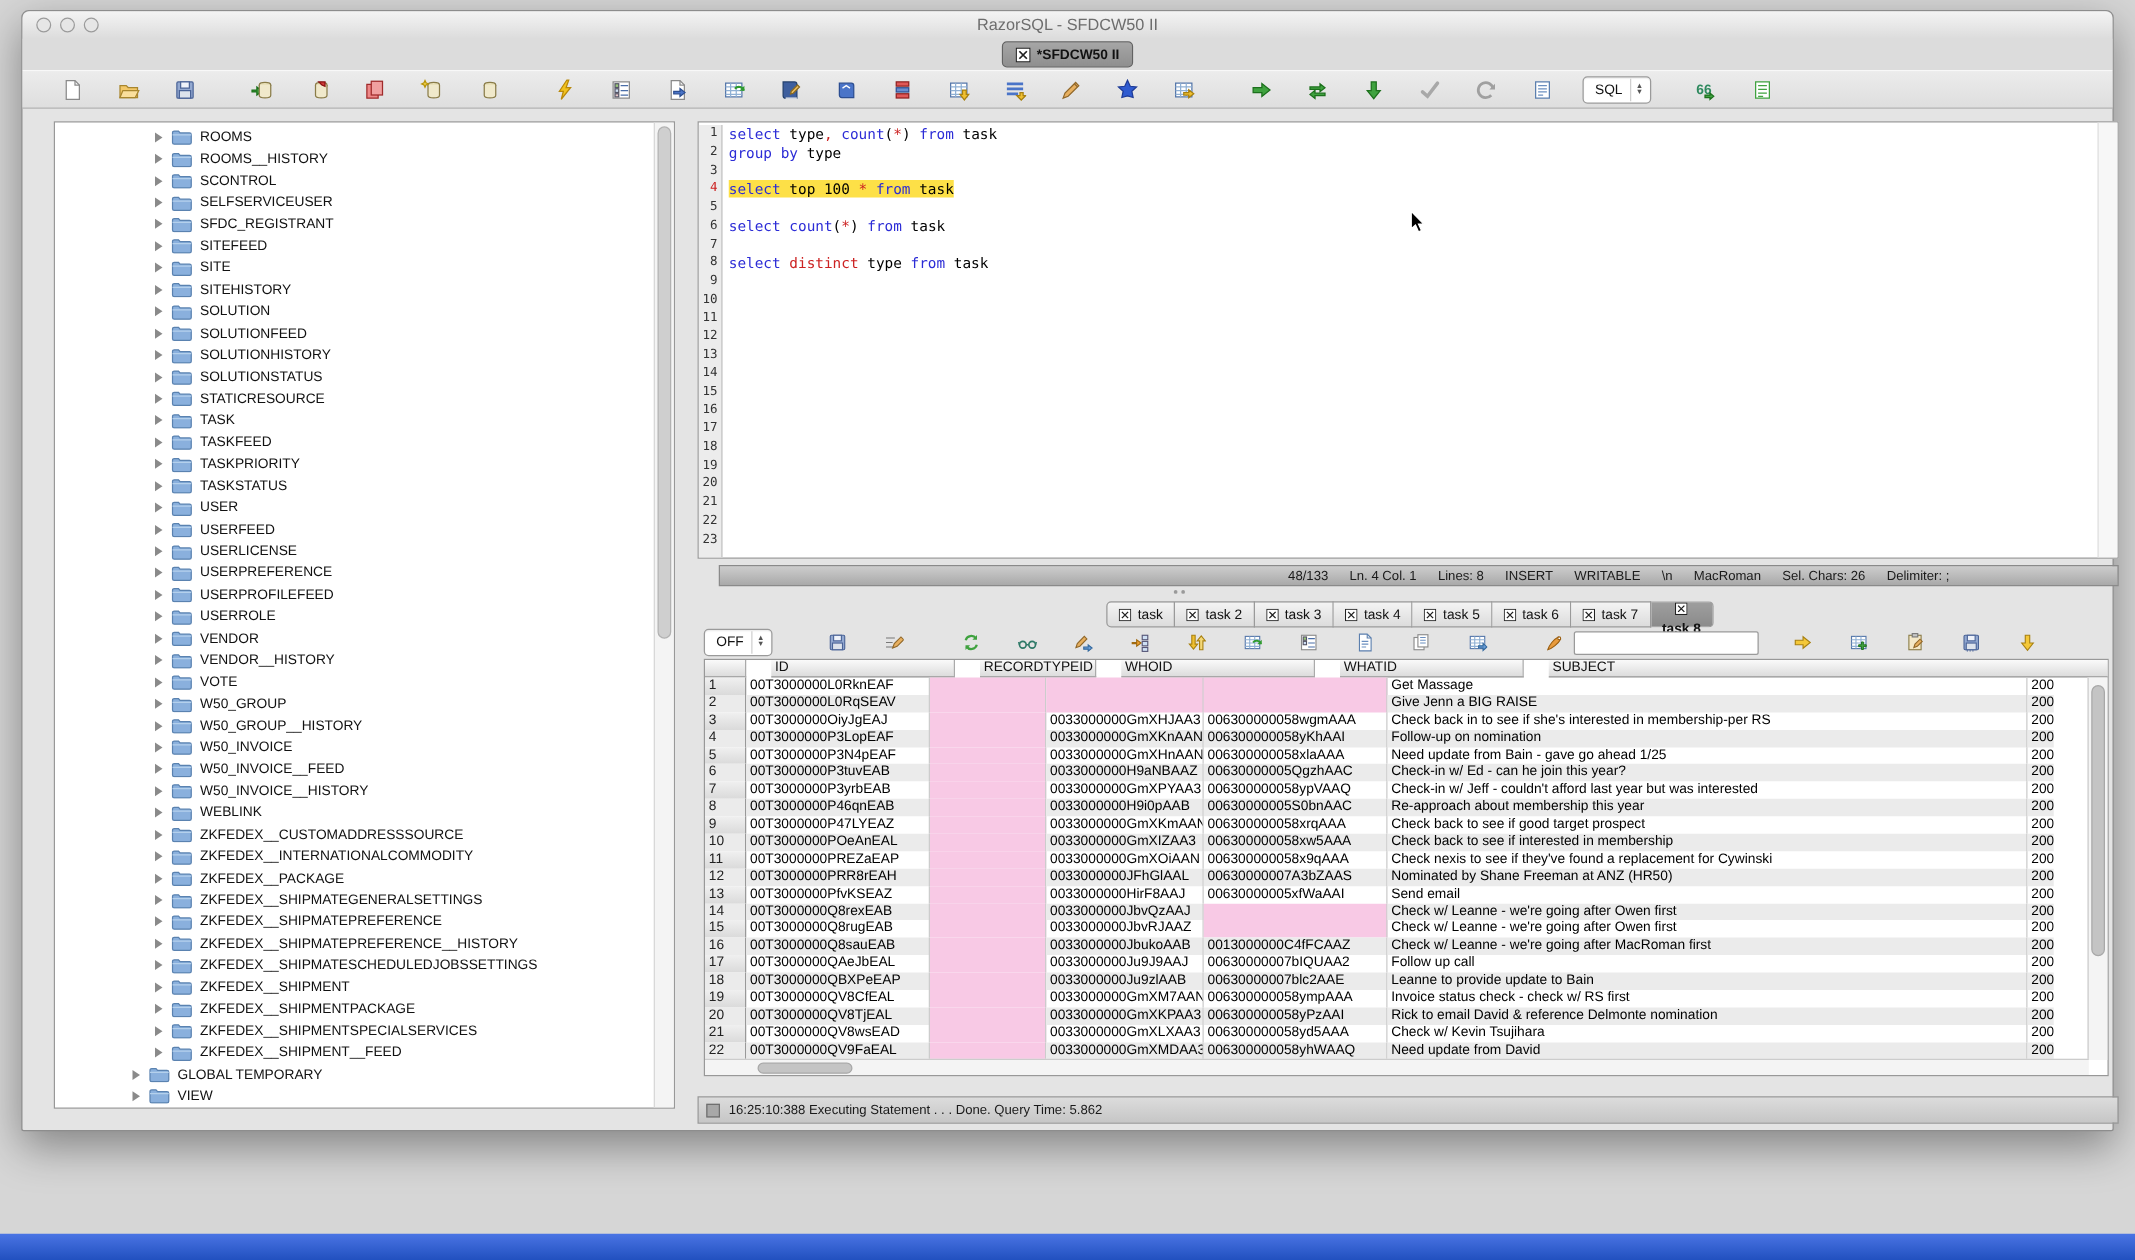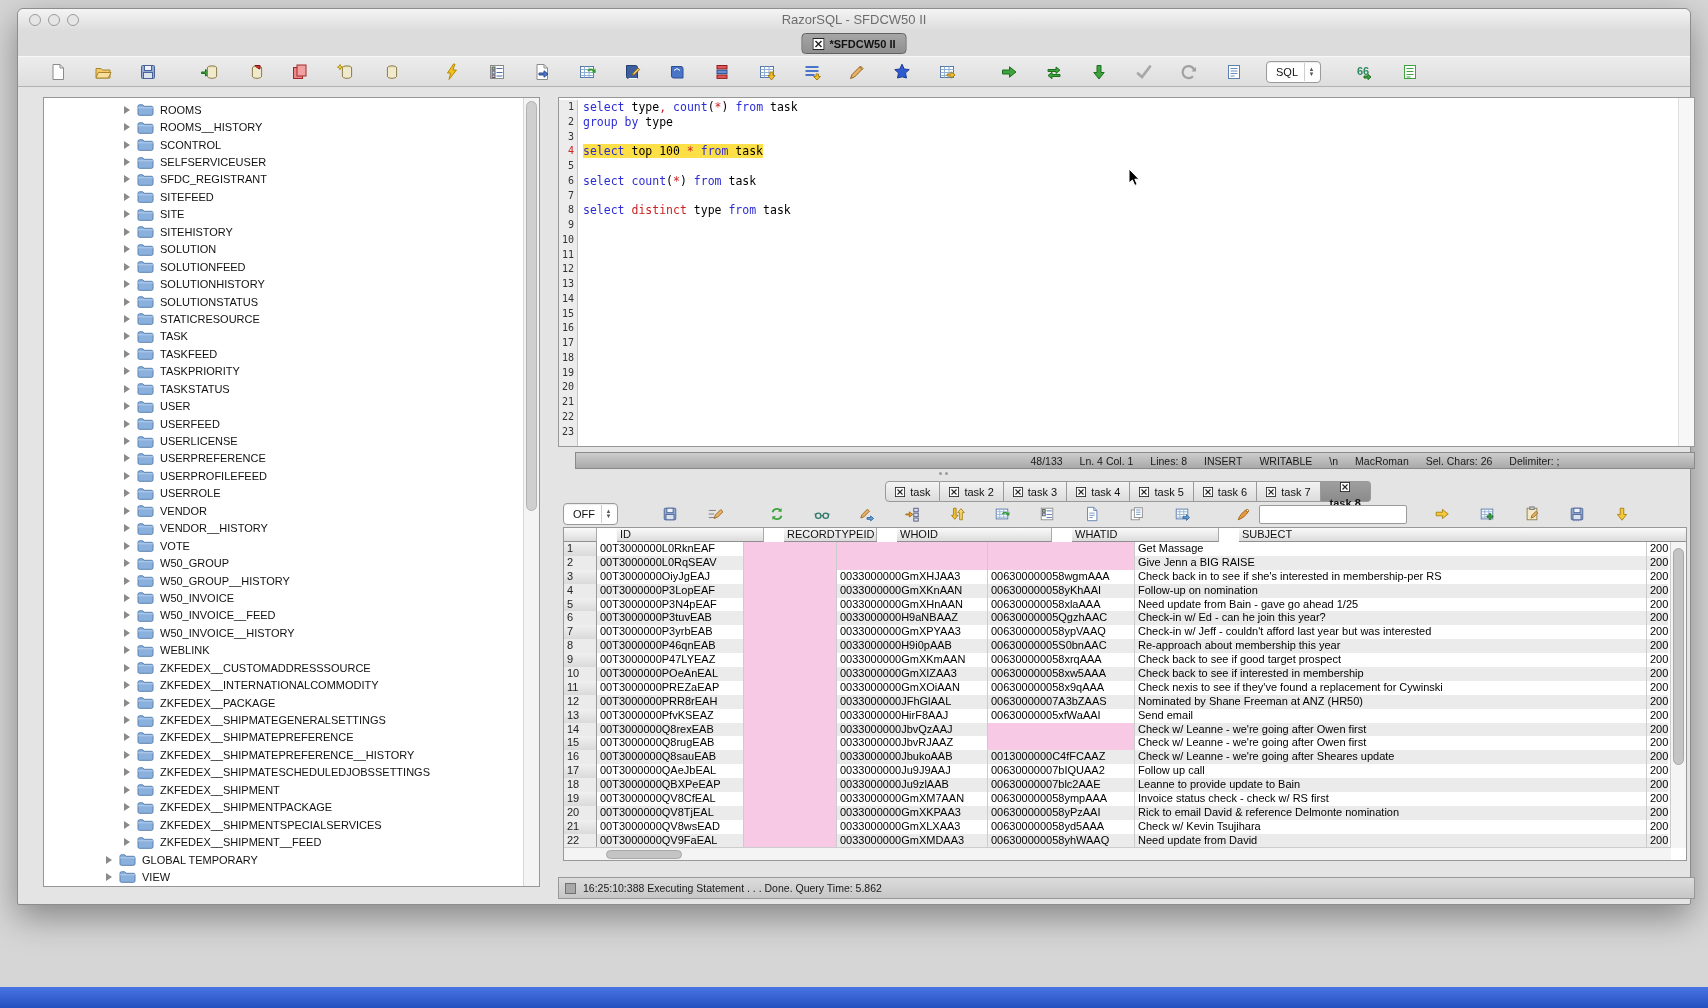--- a/index.html
+++ b/index.html
@@ -54,21 +54,21 @@
   .search-input{width:140px;height:17px;border:1px solid #9a9a9a;border-radius:2px;background:#fff;font-size:11px;padding:0 3px;}
   
   .table-panel{position:absolute;left:545px;top:518px;width:1124px;height:334px;background:#fff;border:1px solid #989898;box-sizing:border-box;overflow:hidden;}
   .thead{display:flex;height:14px;gap:20px;}
   .th{background:linear-gradient(#fafafa,#dcdcdc);border-right:1px solid #aaa;border-bottom:1px solid #8f8f8f;font-size:11px;color:#111;padding:0 3px;box-sizing:border-box;overflow:hidden;white-space:nowrap;line-height:13px;flex:none;}
   .trow{display:flex;height:13.9px;}
   .td{font-size:11px;color:#000;padding:0 3px;box-sizing:border-box;overflow:hidden;white-space:nowrap;line-height:13.5px;border-right:1px solid #ccc;flex:none;}
   .trow.alt .td{background:#ebebeb;}
   .td.rownum{background:linear-gradient(#f0f0f0,#dadada);border-right:1px solid #999;color:#222;}
   .td.null{background:#f8c9e5 !important;}
-  .c0{width:33px;}.c1{width:147px;}.c2{width:93px;}.c3{width:151px;}.c4{width:147px;}.c5{width:512px;}.c6{width:21px;border-right:none;}
+  .c0{width:33px;}.c1{width:147px;}.c2{width:93px;}.c3{width:126px;}.c4{width:147px;}.c5{width:512px;}.c6{width:21px;border-right:none;}
   .h0{width:33px;}.h1{width:147px;}.h2{width:93px;}.h3{width:155px;}.h4{width:147px;}.h5{width:512px;}.h6{width:21px;border-right:none;}
   .tbl-vscroll{position:absolute;right:0;top:14px;bottom:12px;width:15px;background:#f4f4f4;border-left:1px solid #ccc;}
   .tbl-vscroll .thumb{position:absolute;left:2px;right:2px;top:6px;height:215px;background:#c4c4c4;border:1px solid #a8a8a8;border-radius:6px;}
   .tbl-hscroll{position:absolute;left:0;right:15px;bottom:0;height:12px;background:#f4f4f4;border-top:1px solid #ccc;}
   .tbl-hscroll .thumb{position:absolute;top:2px;height:7px;left:42px;width:74px;background:#c4c4c4;border:1px solid #a8a8a8;border-radius:5px;}
   
   .bottom-status{position:absolute;left:540px;top:868px;width:1137px;height:22px;background:linear-gradient(#dcdcdc,#c6c6c6);border:1px solid #989898;box-sizing:border-box;display:flex;align-items:center;gap:7px;padding-left:6px;font-size:10.5px;color:#1a1a1a;}
   .status-square{width:9px;height:9px;background:#a8a8a8;border:1px solid #6f6f6f;}
   .dock{position:absolute;left:0;right:0;bottom:0;height:21px;background:linear-gradient(#4a74e4,#2150bf);}
   .cursor{position:absolute;left:1128px;top:168px;width:13px;height:19px;}
@@ -1155,21 +1155,21 @@
           <div class="td c4 null"></div>
           <div class="td c5">Check w/ Leanne - we're going after Owen first</div>
           <div class="td c6">200</div>
         </div>
         <div class="trow alt">
           <div class="td rownum c0">16</div>
           <div class="td c1">00T3000000Q8sauEAB</div>
           <div class="td c2 null"></div>
           <div class="td c3">0033000000JbukoAAB</div>
           <div class="td c4">0013000000C4fFCAAZ</div>
-          <div class="td c5">Check w/ Leanne - we're going after Sheares update</div>
+          <div class="td c5">Check w/ Leanne - we're going after MacRoman first</div>
           <div class="td c6">200</div>
         </div>
         <div class="trow">
           <div class="td rownum c0">17</div>
           <div class="td c1">00T3000000QAeJbEAL</div>
           <div class="td c2 null"></div>
           <div class="td c3">0033000000Ju9J9AAJ</div>
           <div class="td c4">00630000007bIQUAA2</div>
           <div class="td c5">Follow up call</div>
           <div class="td c6">200</div>

